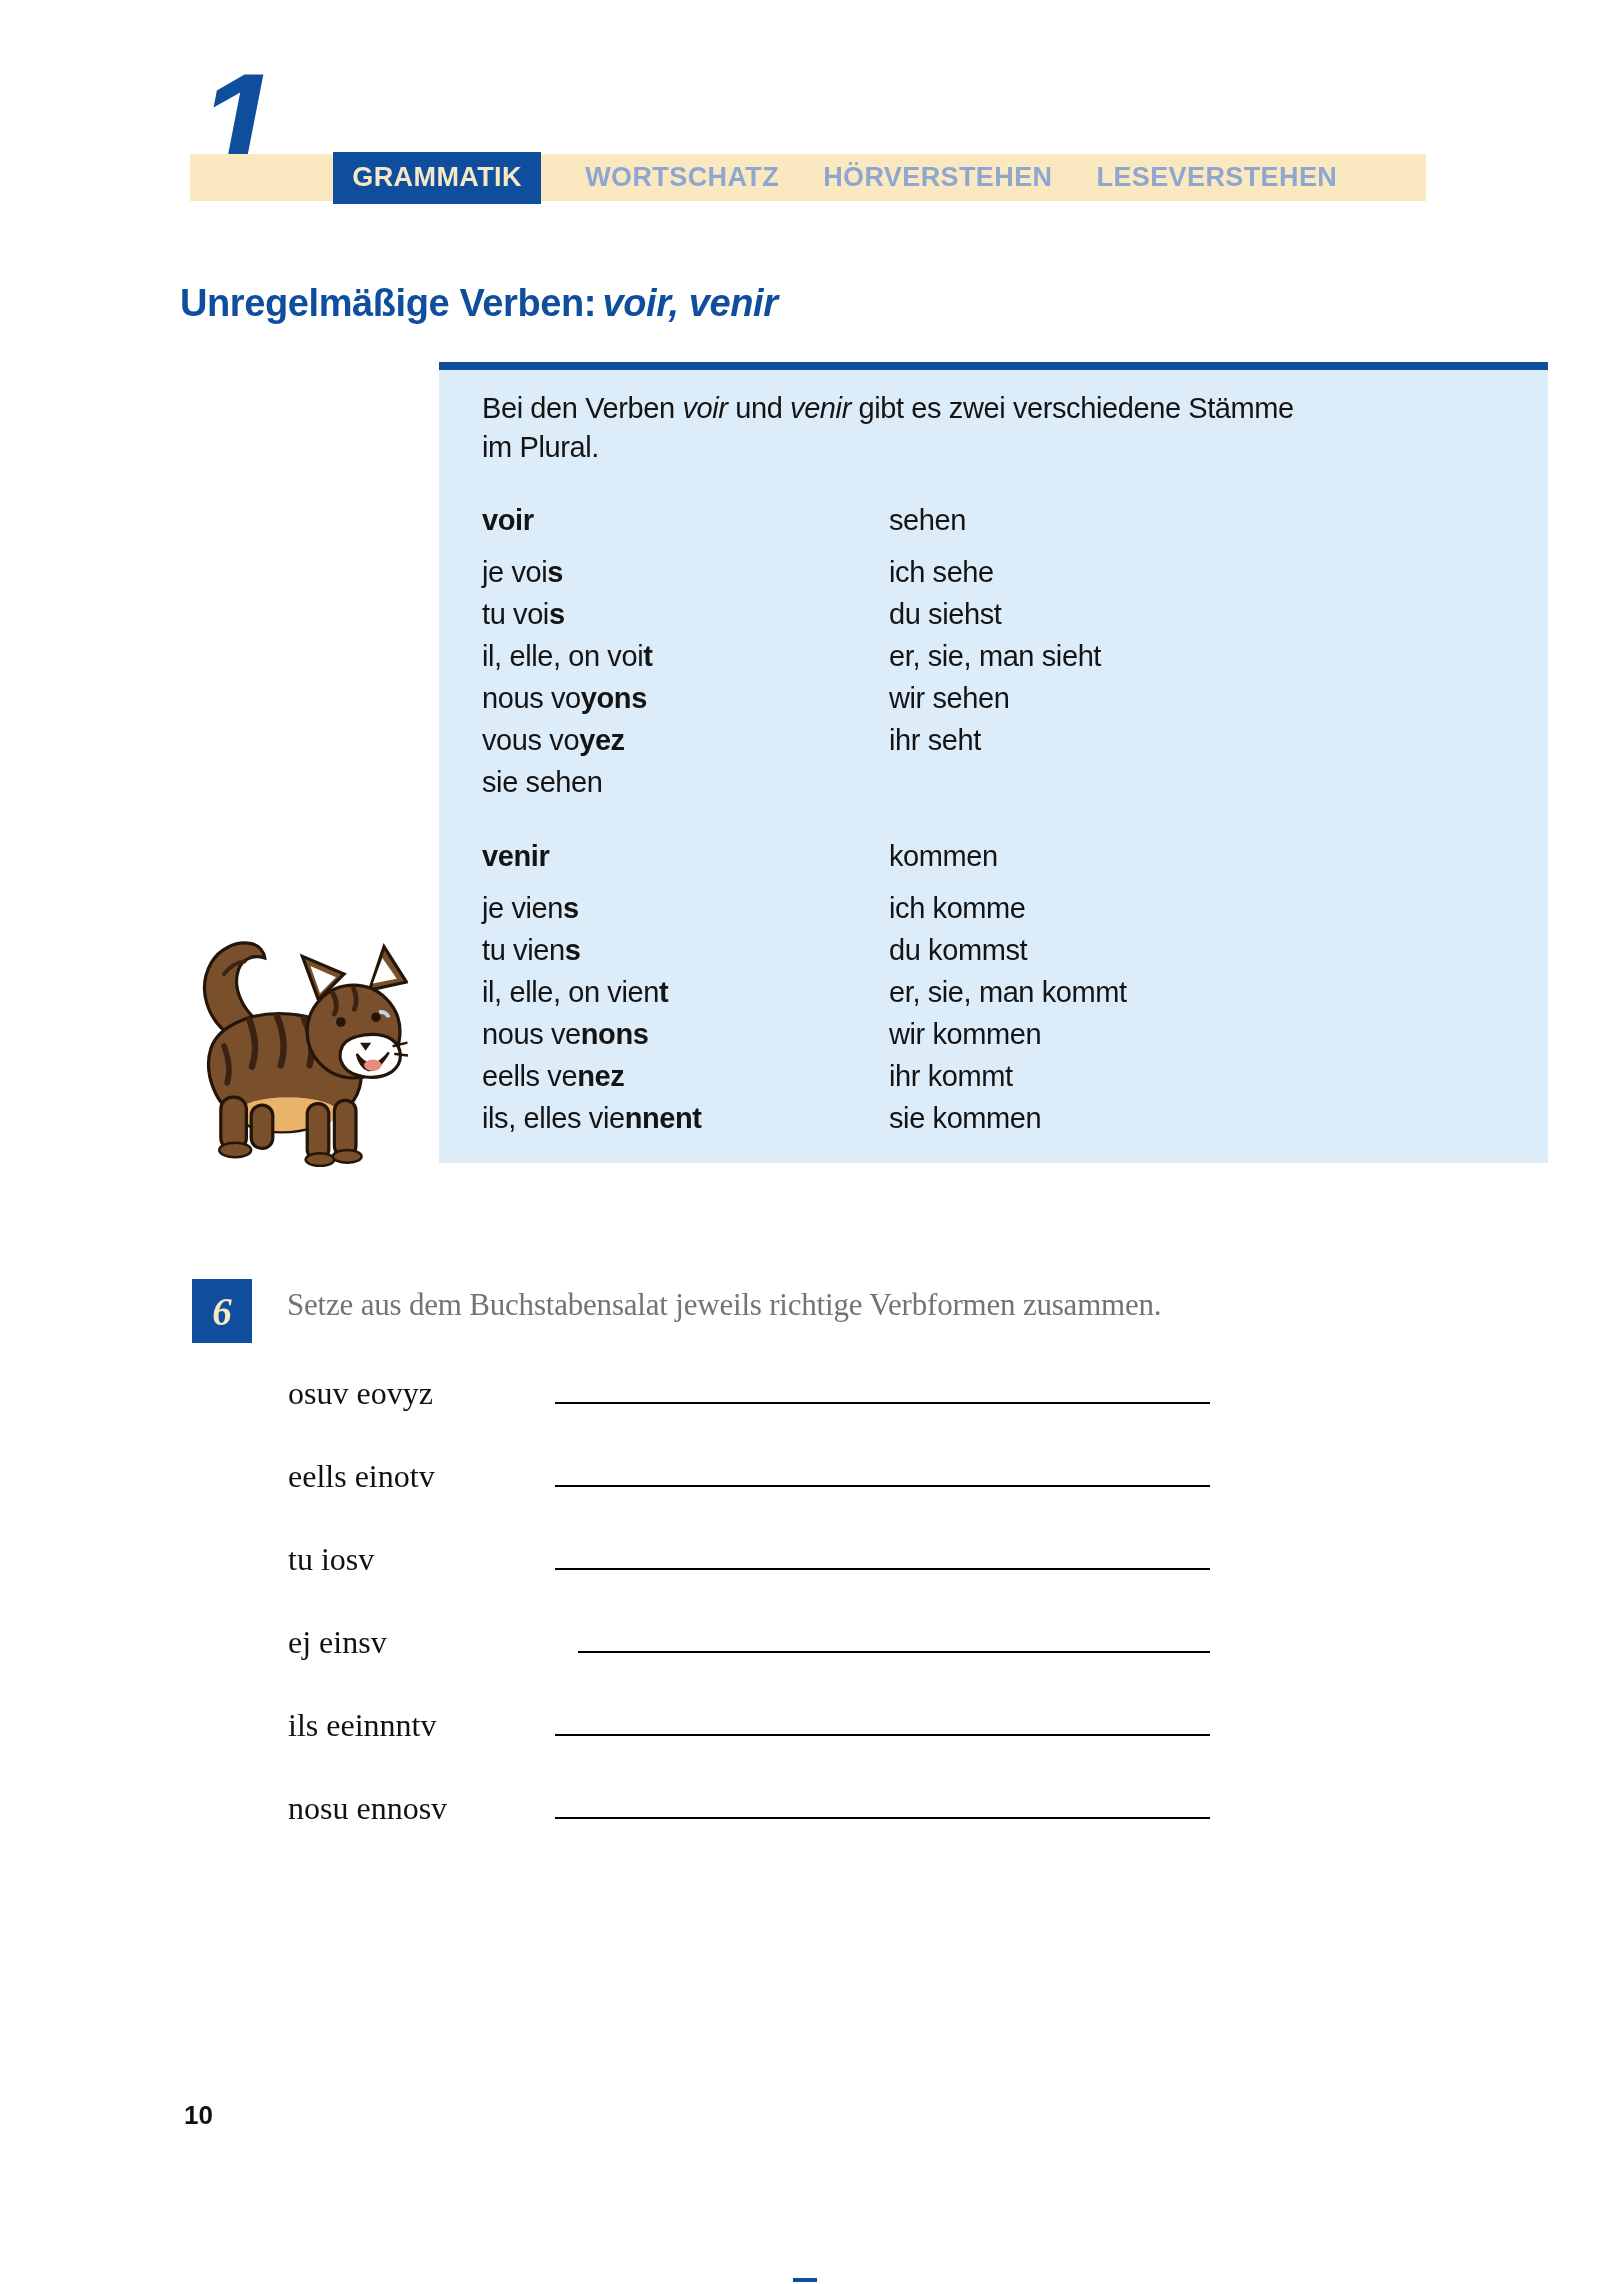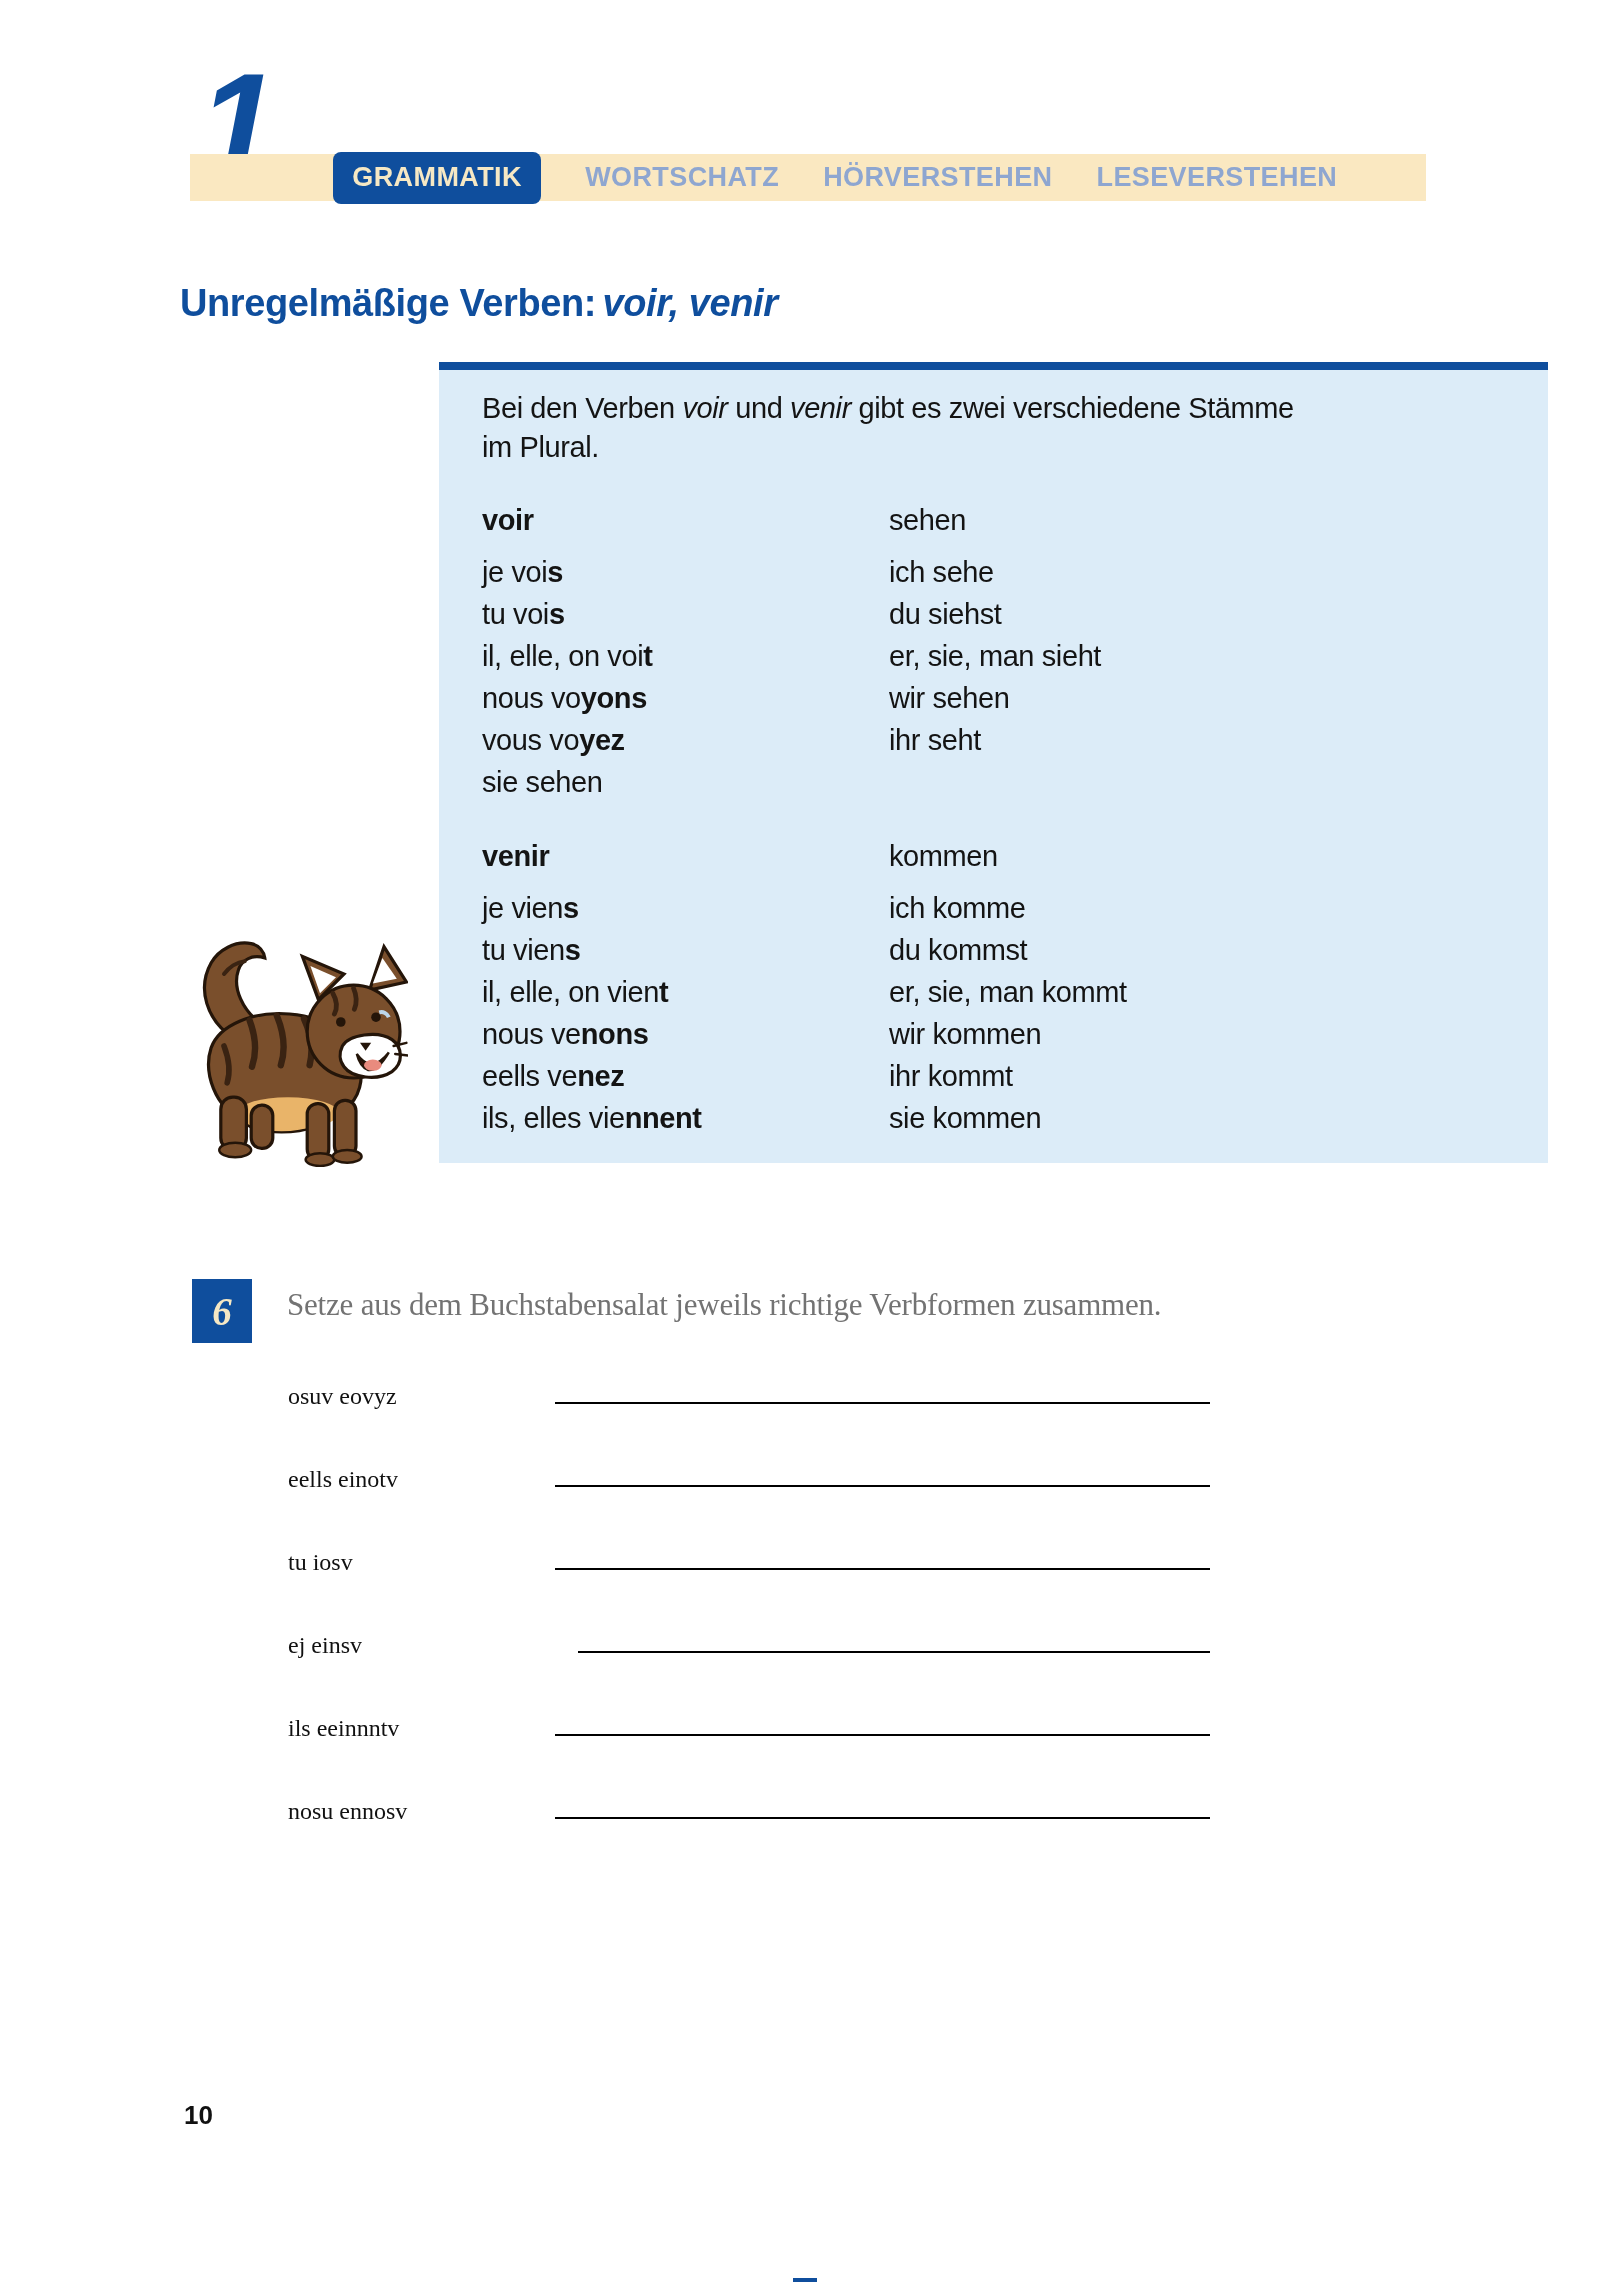--- a/index.html
+++ b/index.html
@@ -17,21 +17,21 @@
   .tab-bar{
     position:absolute;left:190px;top:154px;width:1236px;height:47px;
     background:#fae8c1;display:flex;align-items:center;
   }
   .tab{
     font-weight:bold;font-size:27px;color:#8ea6d0;letter-spacing:0.4px;
     margin-left:44px;white-space:nowrap;cursor:pointer;
   }
   .tab.active{
     background:#0f4e9d;color:#f6e8c4;height:52px;display:flex;align-items:center;
-    padding:0 19.3px;margin-left:143px;border-radius:8px;
+    padding:0 19.3px;margin-left:143px;
   }
   
   .page-title{
     position:absolute;left:180px;top:282px;margin:0;
     font-size:38px;font-weight:bold;color:#0f4e9d;letter-spacing:-0.4px;white-space:nowrap;
   }
   .page-title i{margin-left:6.4px;}
   
   .info-box{
     position:absolute;left:439px;top:362px;width:1109px;box-sizing:border-box;
@@ -58,21 +58,21 @@
   }
   .exercise-instruction{
     margin:8px 0 0 35px;font-family:"Liberation Serif",serif;font-size:31px;
     color:#737373;letter-spacing:-0.2px;white-space:nowrap;
   }
   
   .worksheet{position:absolute;left:288px;top:1371px;width:922px;}
   .ws-row{display:flex;align-items:baseline;height:38px;margin-bottom:45px;}
   .ws-row.group-gap{margin-top:37px;gap:23px;}
   .ws-label{
-    width:267px;flex:none;font-family:"Liberation Serif",serif;font-size:24px;color:#111;
+    width:267px;flex:none;font-family:"Liberation Serif",serif;font-size:32px;color:#111;
     white-space:nowrap;
   }
   .ws-line{flex:1;border-bottom:2.4px solid #000;height:31px;}
   
   .page-number{position:absolute;left:184px;top:2100px;font-size:26px;font-weight:bold;color:#111;}
   .bottom-mark{position:absolute;left:793px;top:2278px;width:24px;height:4px;background:#0f4e9d;}
 </style>
 </head>
 <body>
 

